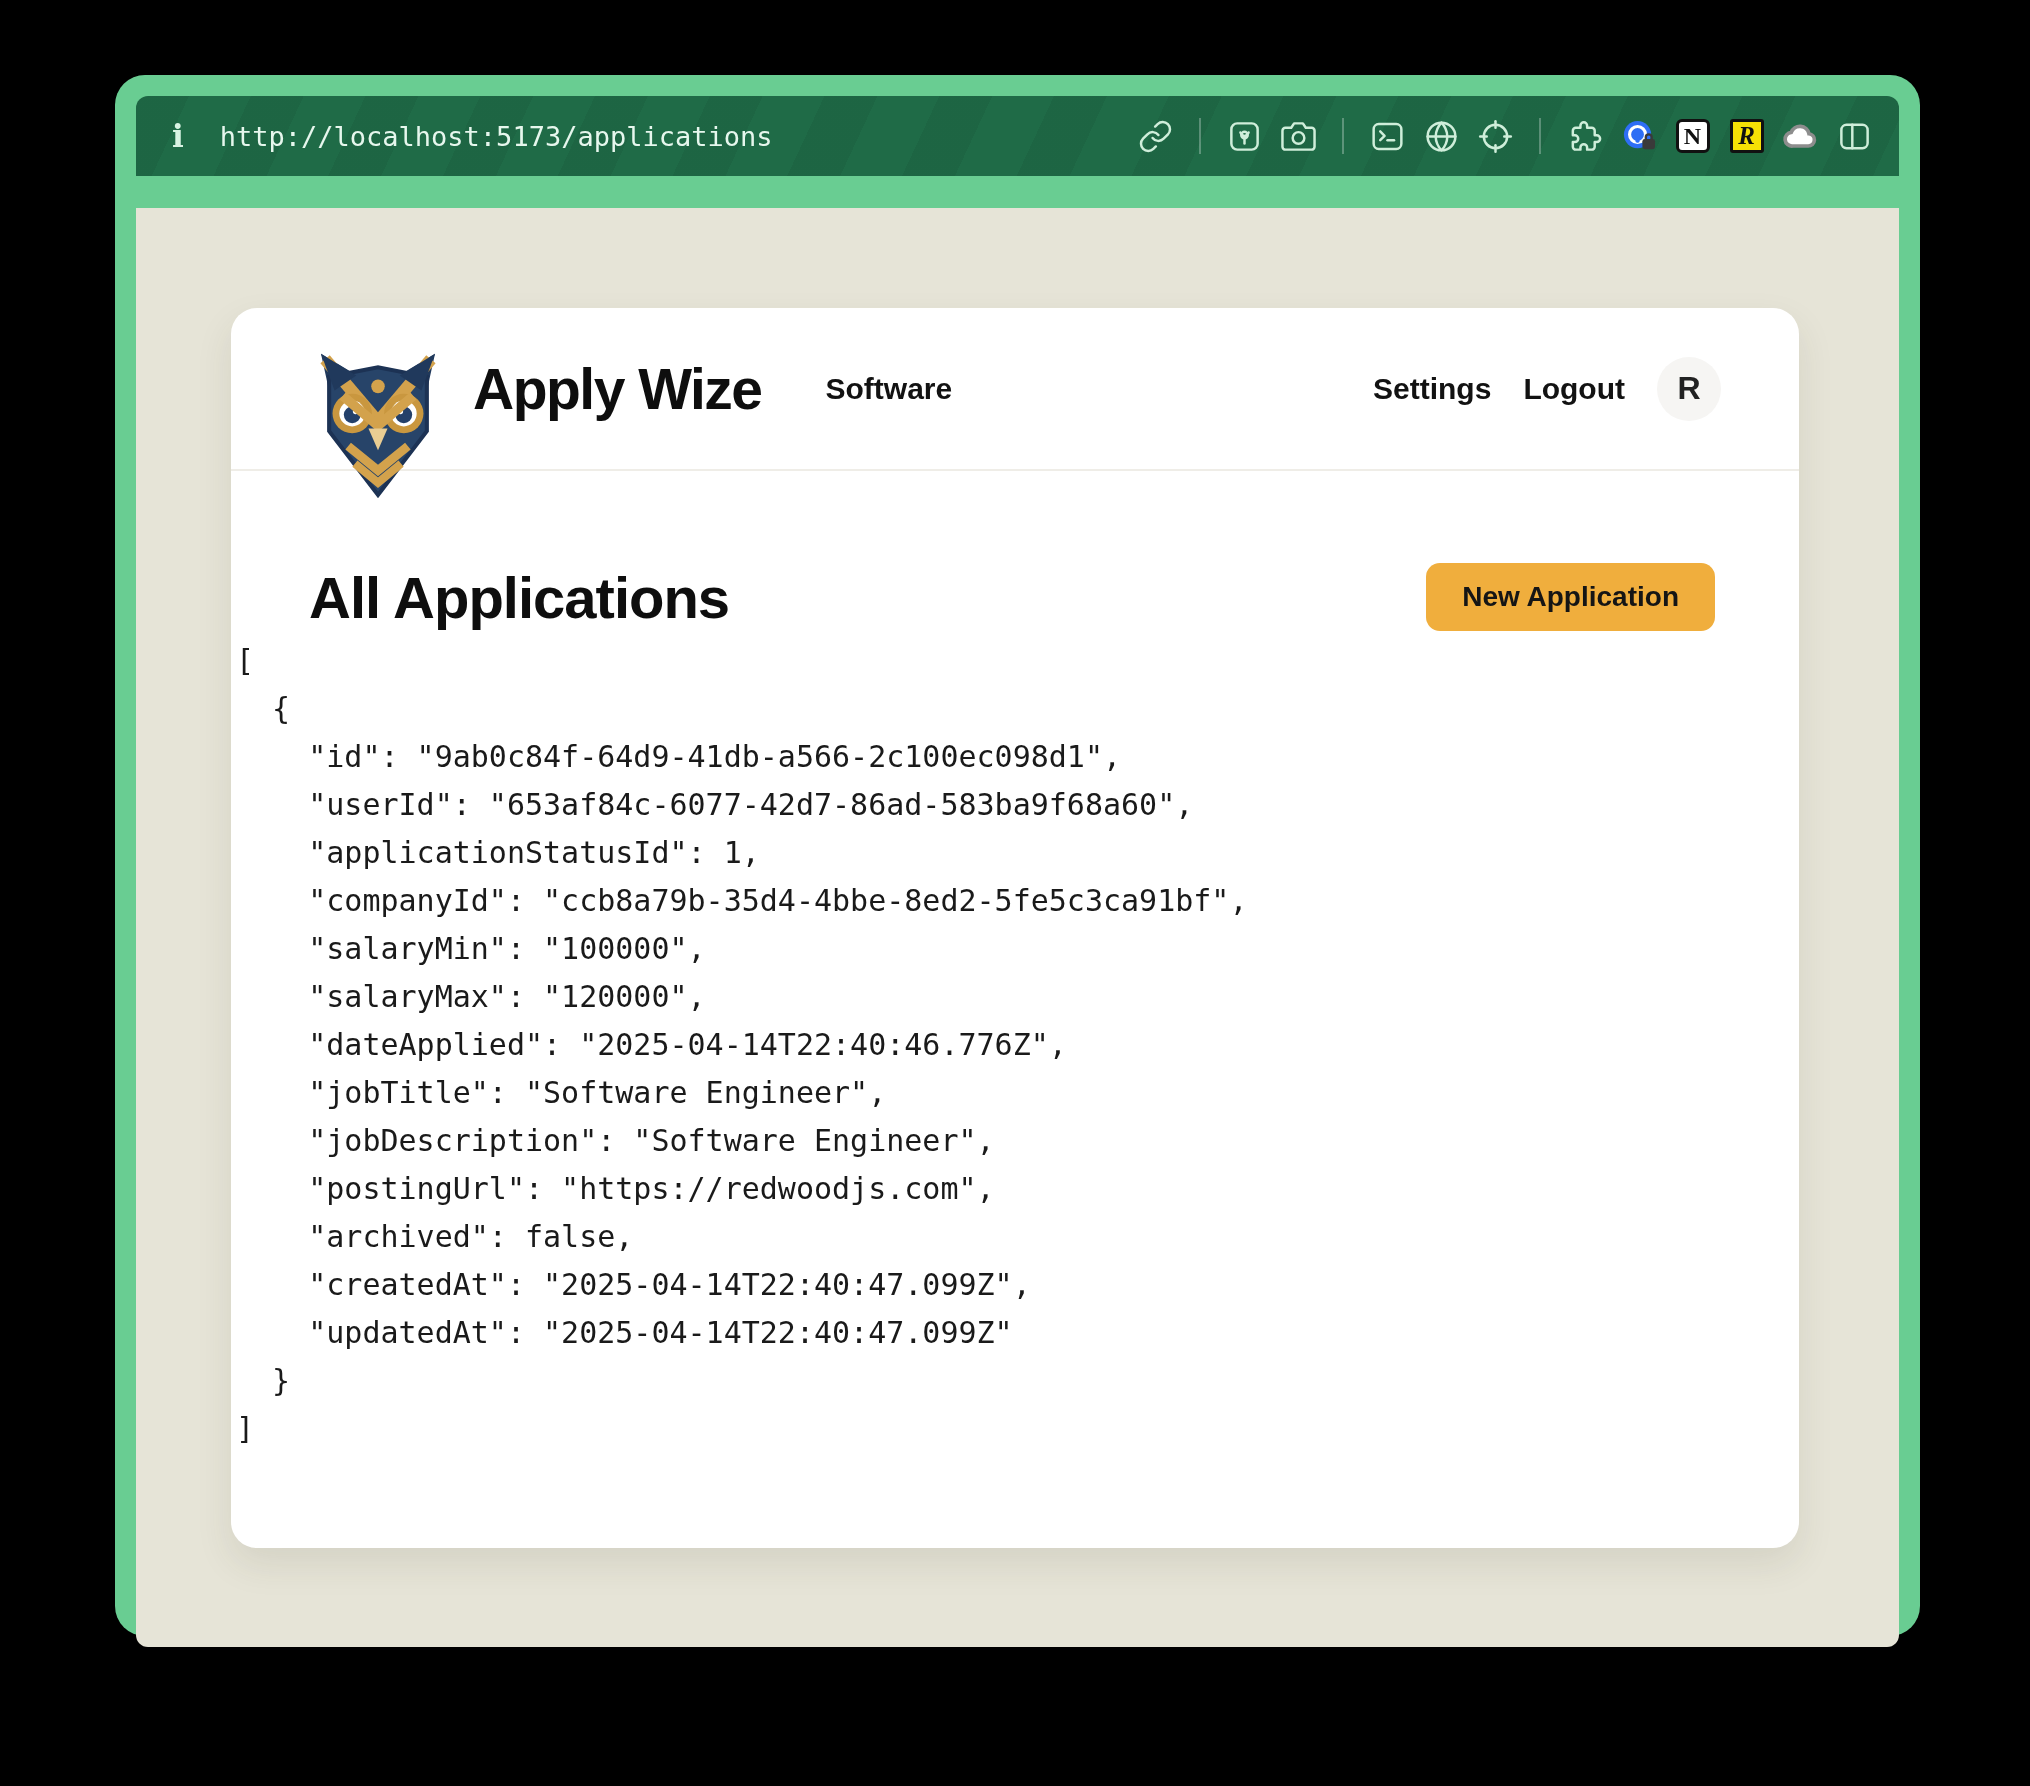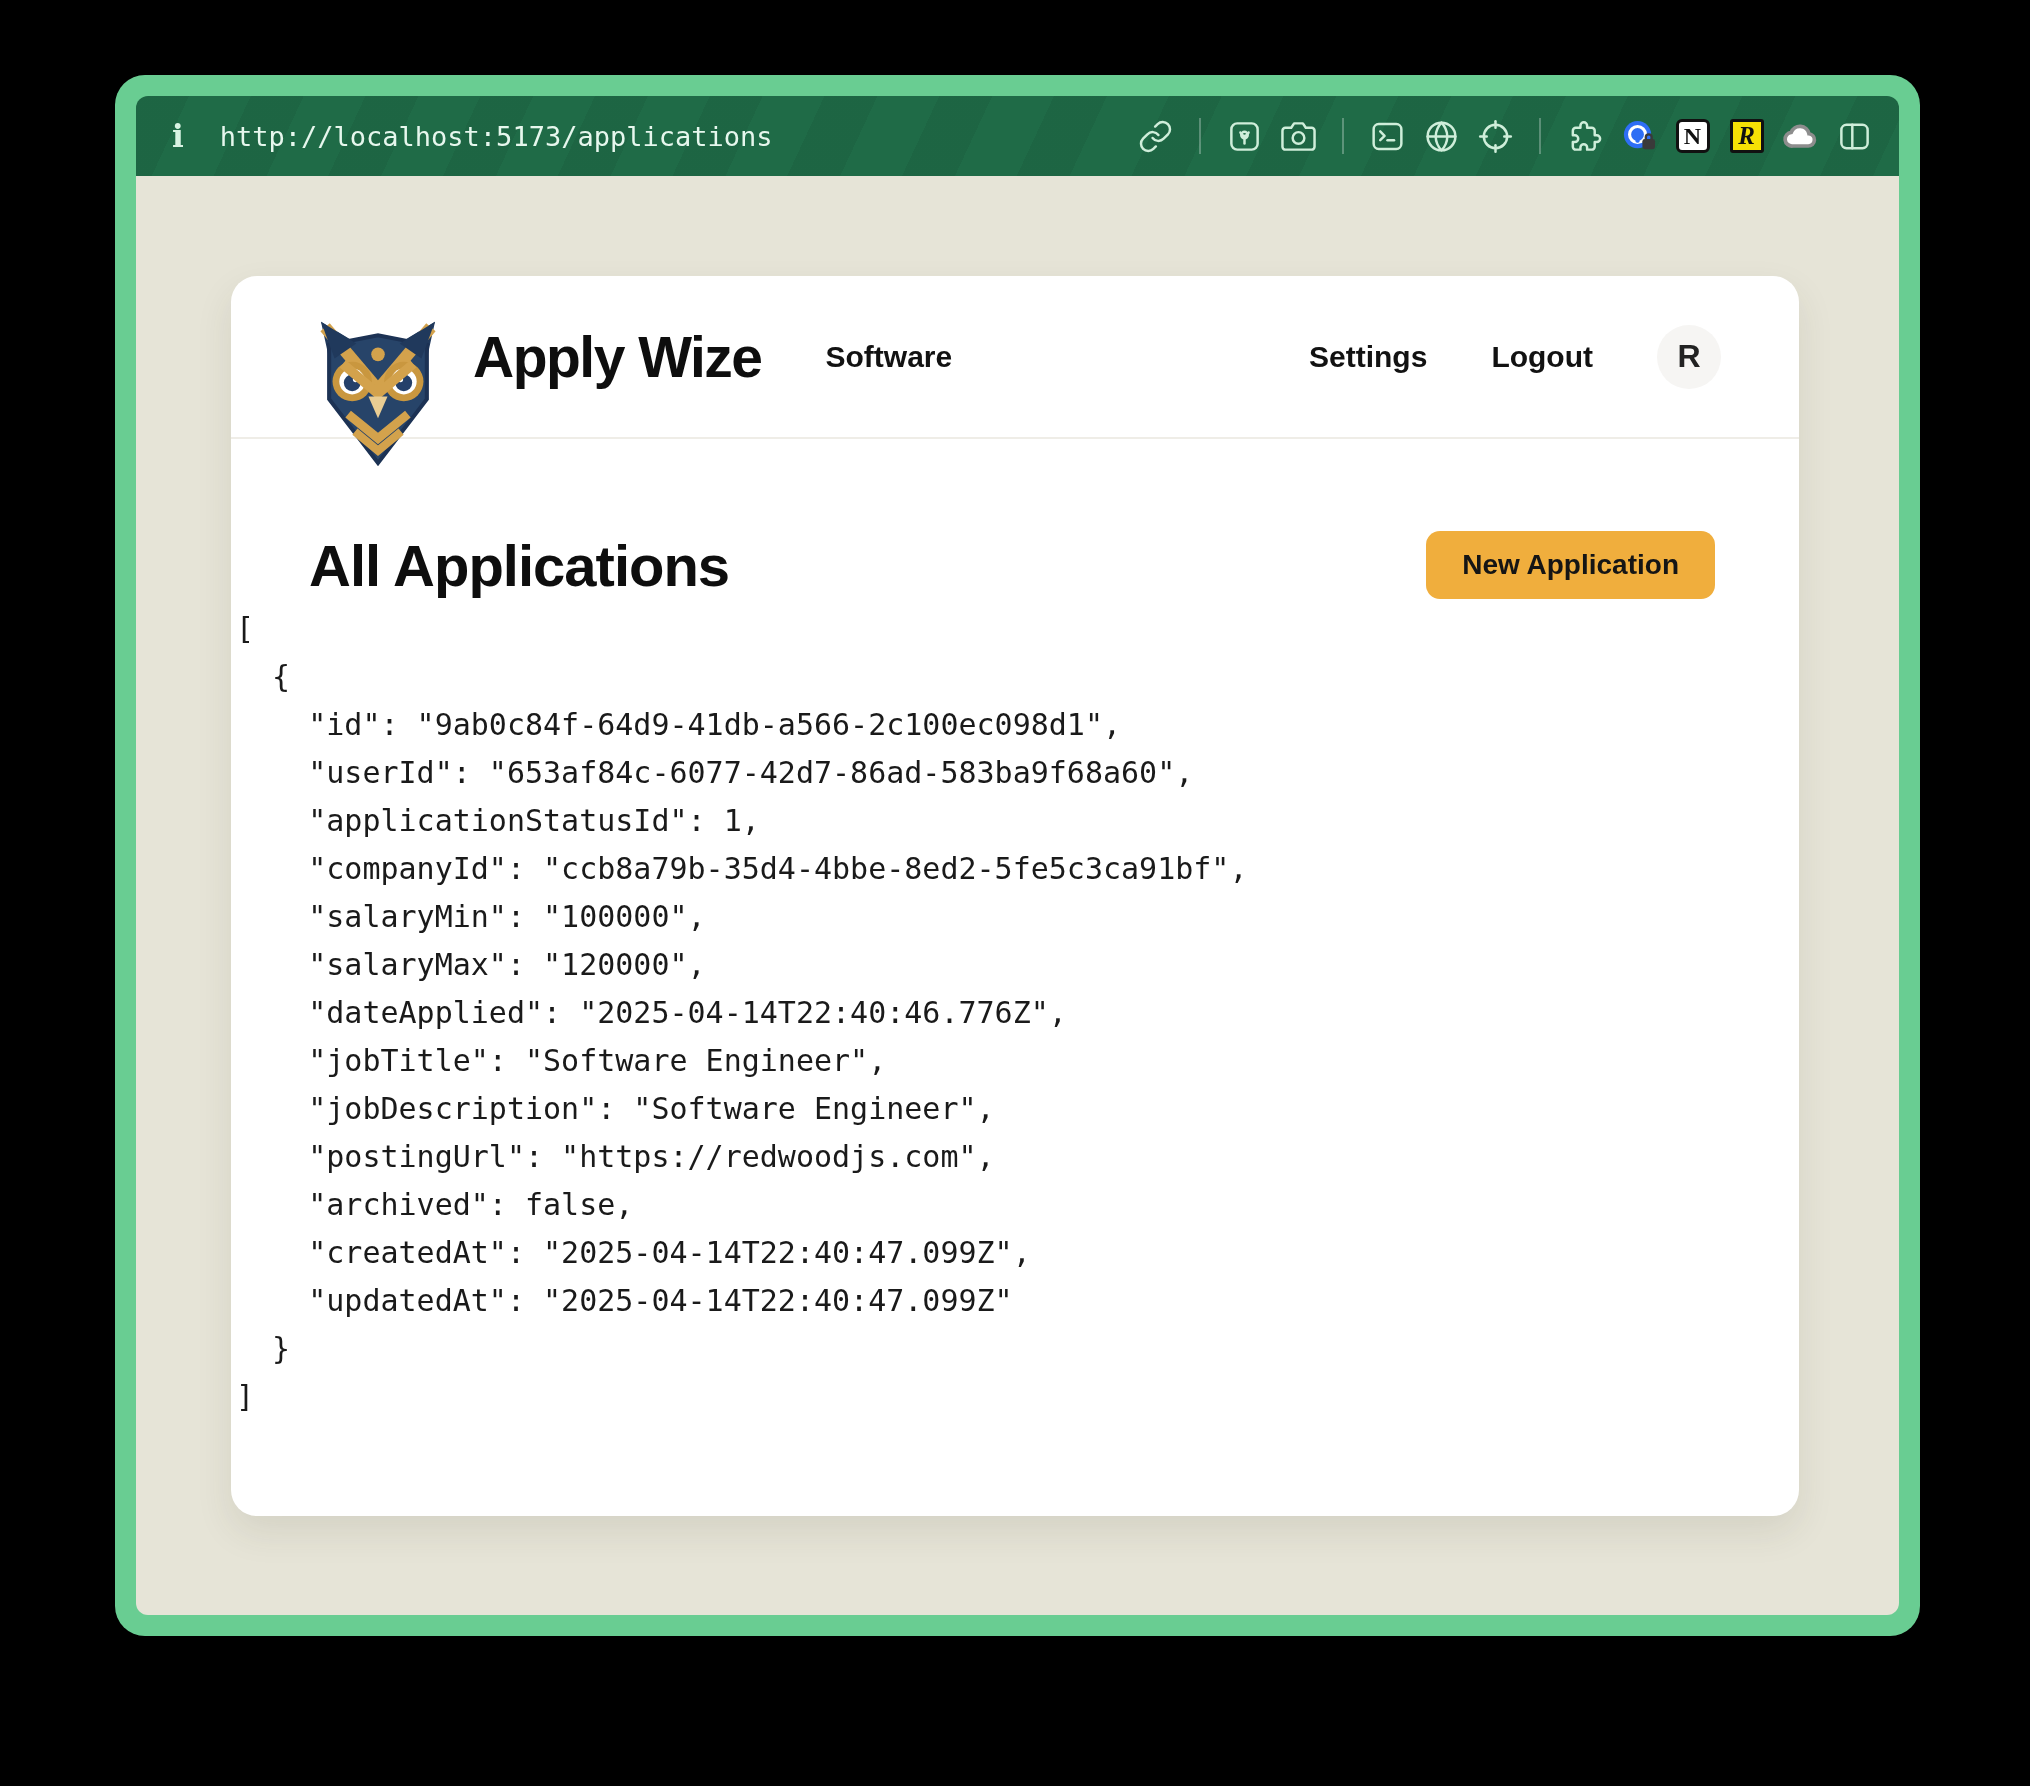--- a/index.html
+++ b/index.html
@@ -38,37 +38,37 @@
     display:flex;align-items:center;justify-content:center;box-sizing:border-box;
     font-family:"Liberation Serif", serif;font-weight:bold;font-size:24px;color:#111;
   }
   .r-badge{
     width:34px;height:34px;background:#f6e105;border:3px solid #111;border-radius:3px;
     display:flex;align-items:center;justify-content:center;box-sizing:border-box;
     font-family:"Liberation Serif", serif;font-weight:bold;font-style:italic;font-size:25px;color:#111;
   }
   
   .viewport{
-    height:1439px;background:#e6e4d7;border-radius:0 0 12px 12px;position:relative;
+    height:1439px;background:#e6e4d7;border-radius:0 0 12px 12px;position:relative;margin-top:32px;
   }
   .card{
     position:absolute;left:95px;top:100px;width:1568px;height:1240px;
     background:#fff;border-radius:26px;box-shadow:0 16px 36px rgba(60,60,40,0.10);
   }
   .card-header{
     height:163px;border-bottom:2px solid #efede7;
     display:flex;align-items:center;padding:0 78px;box-sizing:border-box;
   }
   .logo{width:138px;height:152px;position:relative;top:34px;flex:0 0 auto;cursor:pointer;}
   .brand{
     font-size:57px;font-weight:800;color:#0e0e0e;letter-spacing:-1.5px;margin-left:26px;white-space:nowrap;
   }
   .nav-link{font-size:30px;font-weight:600;color:#121212;cursor:pointer;white-space:nowrap;}
   .nav-dashboard{margin-left:64px;}
-  .nav-right{display:flex;align-items:center;gap:64px;margin-left:auto;}
+  .nav-right{display:flex;align-items:center;gap:32px;margin-left:auto;}
   .avatar{
     width:64px;height:64px;border-radius:50%;background:#f6f5f3;
     display:flex;align-items:center;justify-content:center;
     font-size:32px;font-weight:600;color:#222;cursor:pointer;
   }
   .title-row{
     margin-top:92px;padding:0 84px 0 78px;
     display:flex;align-items:center;justify-content:space-between;
   }
   .page-title{font-size:58px;font-weight:800;color:#0e0e0e;letter-spacing:-1px;margin:0;text-align:center;}

